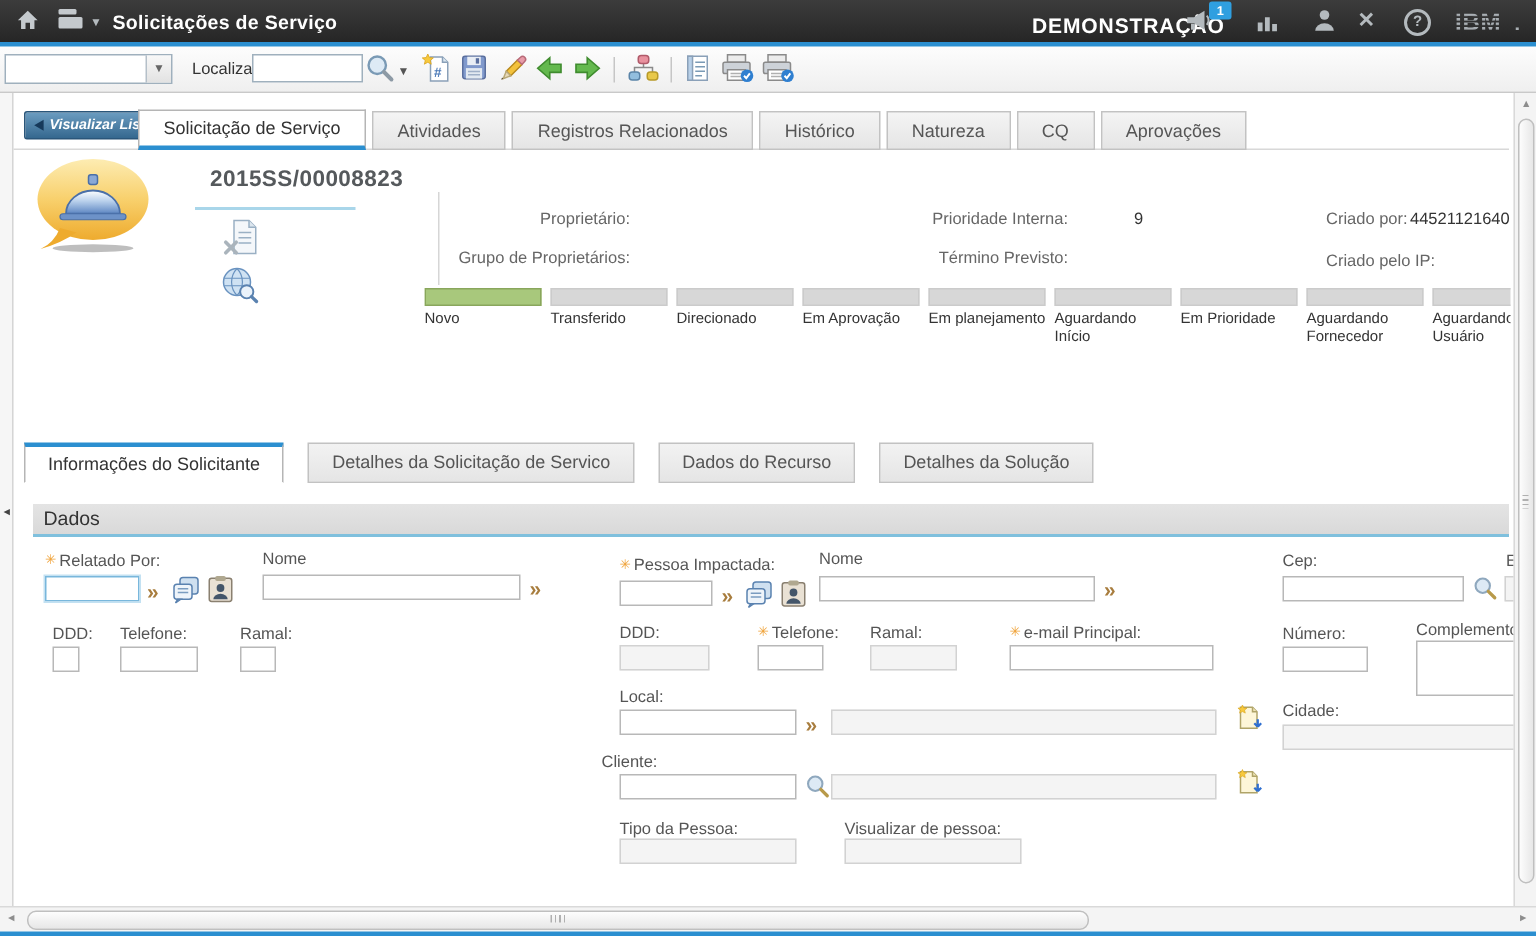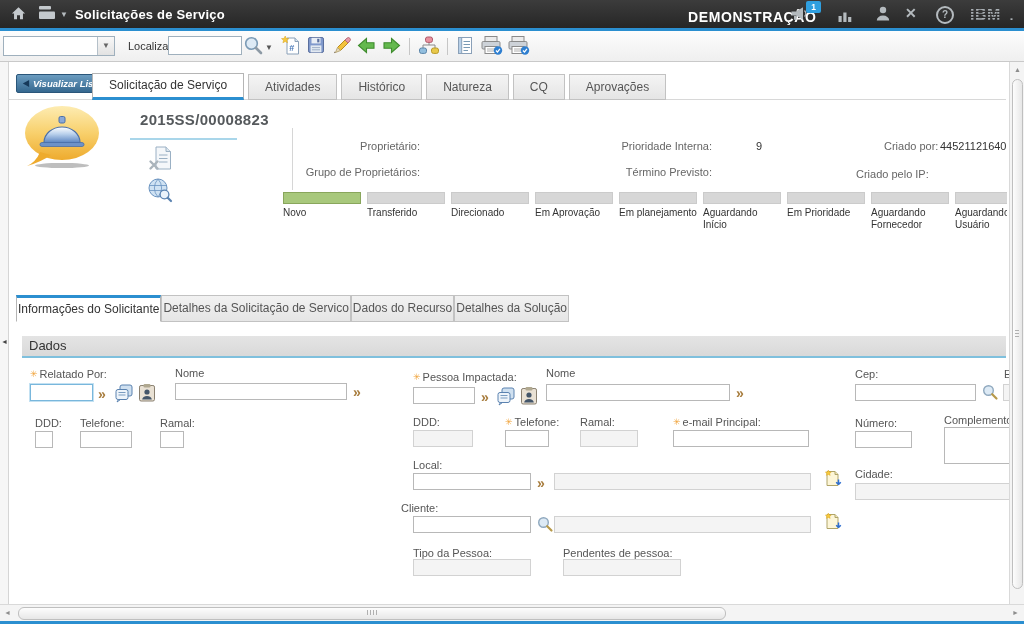--- a/index.html
+++ b/index.html
@@ -52,21 +52,21 @@
   .status-flow{position:absolute;left:283px;top:192px;width:724px;overflow:hidden;display:flex;}
   .step{flex:0 0 66px;margin-right:6px;}
   .step .bar{height:12px;background:#d7d7d7;border:1px solid #cbcbcb;box-sizing:border-box;}
   .step.active .bar{background:#a8c87c;border-color:#89a65c;}
   .step .slabel{margin-top:3px;font-size:10px;color:#333;line-height:1.18;width:78px;}
   
   .sec-hdr{position:absolute;height:20px;background:linear-gradient(#e4e4e4,#d9d9d9);border-bottom:2px solid #7fc0dd;
            font-size:13px;color:#333;padding-left:7px;line-height:20px;box-sizing:content-box;}
   
   .subtabs{position:absolute;left:16px;top:295px;display:flex;z-index:5;}
-  .stab{box-sizing:border-box;height:27px;line-height:25px;margin-right:0;padding:0 1px;font-size:12px;color:#555;
+  .stab{box-sizing:border-box;height:27px;line-height:25px;margin-right:16px;padding:0 15px;font-size:12px;color:#555;
         background:linear-gradient(#f2f2f2,#e5e5e5);border:1px solid #c2c2c2;white-space:nowrap;cursor:pointer;}
   .stab.active{background:#fff;color:#333;border-color:#b5b5b5;border-top:3px solid #2b8fd0;border-bottom:1px solid #fff;line-height:22px;}
   .collapse-handle{position:absolute;left:1px;top:338px;font-size:7px;color:#444;cursor:pointer;}
   
   .flabel{position:absolute;font-size:11px;color:#555;white-space:nowrap;}
   .star{color:#f0a43c;font-size:9px;margin-right:2px;vertical-align:1px;}
   .inp{position:absolute;box-sizing:border-box;height:17px;border:1px solid #b8b8b8;background:#fff;
        font:11px "Liberation Sans",sans-serif;padding:0 3px;}
   .inp.dis{background:#f4f4f4;border-color:#d2d2d2;}
   .inp.focus{border:1px solid #79b7dc;outline:1px solid #c3e1f2;}
@@ -244,20 +244,21 @@
 
   <div class="viewlist">
     <svg width="9" height="9" viewBox="0 0 10 10">
         <path d="M9 1 L2 5 L9 9 Z" fill="#16395a"></path>
       </svg>
     <span>Visualizar Lista</span>
   </div>
   <div class="tabs">
     <div class="tab active">Solicitação de Serviço</div>
     <div class="tab">Atividades</div>
+    <div class="tab">Registros Relacionados</div>
     <div class="tab">Histórico</div>
     <div class="tab">Natureza</div>
     <div class="tab">CQ</div>
     <div class="tab">Aprovações</div>
   </div>
 
   <span class="ficon" style="left:20px;top:104px">
     <svg width="82" height="66" viewBox="0 0 82 66">
       <defs>
         <linearGradient id="gbub" x1="0" y1="0" x2="0" y2="1">
@@ -304,21 +305,21 @@
   <span class="hlabel" style="left:300px;top:140px;width:120px;text-align:right">Proprietário:</span>
   <span class="hval" style="left:428px;top:140px"></span>
   <span class="hlabel" style="left:280px;top:166px;width:140px;text-align:right">Grupo de Proprietários:</span>
   <span class="hval" style="left:428px;top:166px"></span>
   <span class="hlabel" style="left:590px;top:140px;width:122px;text-align:right">Prioridade Interna:</span>
   <span class="hval" style="left:756px;top:140px">9</span>
   <span class="hlabel" style="left:590px;top:166px;width:122px;text-align:right">Término Previsto:</span>
   <span class="hval" style="left:756px;top:166px"></span>
   <span class="hlabel" style="left:884px;top:140px">Criado por:</span>
   <span class="hval" style="left:940px;top:140px">44521121640</span>
-  <span class="hlabel" style="left:856px;top:168px">Criado pelo IP:</span>
+  <span class="hlabel" style="left:884px;top:168px">Criado pelo IP:</span>
   <span class="hval" style="left:962px;top:168px"></span>
 
   <div class="status-flow">
     <div class="step active">
         <div class="bar"></div>
         <div class="slabel">Novo</div>
       </div>
     <div class="step">
         <div class="bar"></div>
         <div class="slabel">Transferido</div>
@@ -454,21 +455,21 @@
     <svg width="19" height="19" viewBox="0 0 19 19">
         <path d="M4 2.5 h8 l3 3 v11 H4 Z" fill="#fdf6d8" stroke="#b0a468"></path>
         <path d="M12 2.5 v3 h3" fill="#efe6b8" stroke="#b0a468"></path>
         <path d="M5.3 1 L6.2 2.9 L8.3 3.1 L6.7 4.4 L7.2 6.4 L5.3 5.4 L3.4 6.4 L3.9 4.4 L2.3 3.1 L4.4 2.9 Z" fill="#f7c93d" stroke="#d9a21a" stroke-width="0.4"></path>
         <path d="M15.5 10.5 v5 m0 0 l-2.3-2.3 m2.3 2.3 l2.3-2.3" stroke="#2f6fd0" stroke-width="1.5" fill="none"></path>
       </svg>
   </span>
 
   <span class="flabel" style="left:413px;top:547px">Tipo da Pessoa:</span>
   <input class="inp dis" style="left: 413px; top: 559px; width: 118px;" value="">
-  <span class="flabel" style="left:563px;top:547px">Pendentes de pessoa:</span>
+  <span class="flabel" style="left:563px;top:547px">Visualizar de pessoa:</span>
   <input class="inp dis" style="left: 563px; top: 559px; width: 118px;" value="">
 
   <span class="flabel" style="left:855px;top:368px">Cep:</span>
   <input class="inp" style="left: 855px; top: 384px; width: 121px;" value="">
   <span class="ficon" style="left:981px;top:383px">
     <svg width="18" height="18" viewBox="0 0 18 18">
         <circle cx="7.5" cy="7.5" r="4.8" fill="#ddeaf5" stroke="#8fa8be" stroke-width="1.4"></circle>
         <line x1="11.2" y1="11.2" x2="15.5" y2="15.5" stroke="#b89a4a" stroke-width="2.2" stroke-linecap="round"></line>
       </svg>
   </span>

